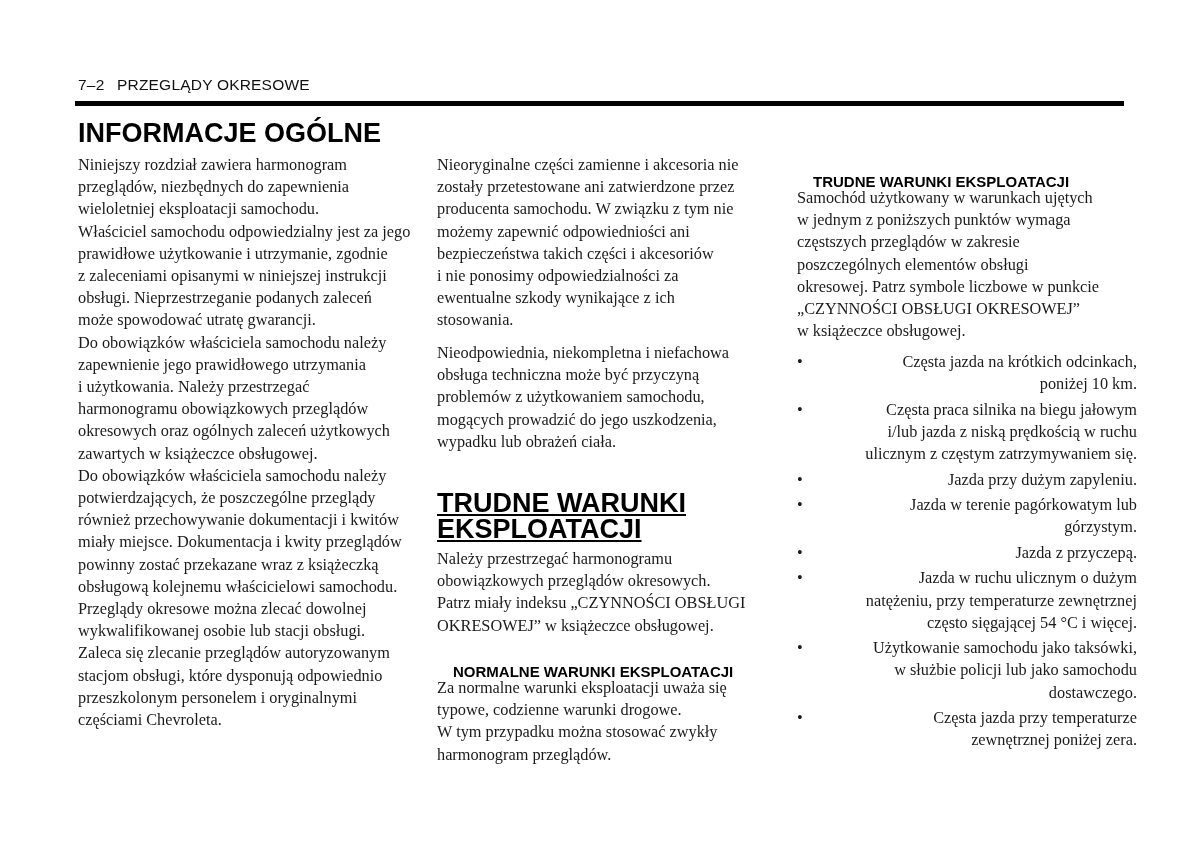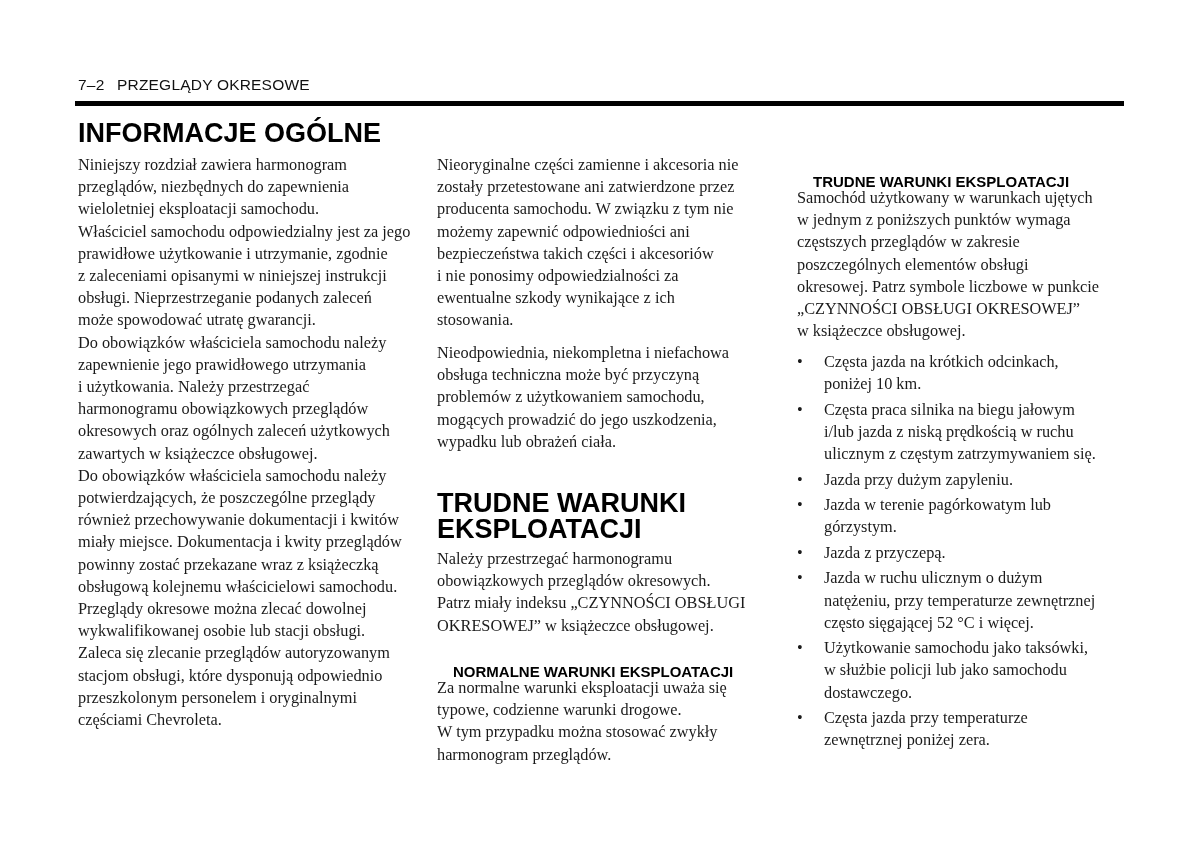--- a/index.html
+++ b/index.html
@@ -29,21 +29,21 @@
     position: absolute; font-family: "Liberation Sans", sans-serif; font-weight: bold;
     font-size: 15px; color: #000; margin: 16px; line-height: 18px;
   }
   .para {
     position: absolute; margin: 0; font-size: 16.3px; line-height: 22.2px; color: #1a1a1a;
   }
   .para span.line { display: block; white-space: nowrap; }
   .bullets { position: absolute; margin: 0; padding: 0; list-style: none; font-size: 16.3px; line-height: 22.2px; }
   .bullets li { position: relative; padding-left: 27px; margin-bottom: 3.3px; }
   .bullets li .dot { position: absolute; left: 0; top: 0; }
-  .bullets li span.line { display: block; white-space: nowrap; }
+  .bullets li span.line { display: block; white-space: nowrap; text-align: right; }
 </style>
 </head>
 <body>
 
 <div class="running-head">
   <span class="num">7–2</span>
   <span>PRZEGLĄDY OKRESOWE</span>
 </div>
 <div class="rule"></div>
 
@@ -90,21 +90,21 @@
       <span class="line">ewentualne szkody wynikające z ich</span>
       <span class="line">stosowania.</span>
     </p>
   <p class="para" style="top:342px;">
       <span class="line">Nieodpowiednia, niekompletna i niefachowa</span>
       <span class="line">obsługa techniczna może być przyczyną</span>
       <span class="line">problemów z użytkowaniem samochodu,</span>
       <span class="line">mogących prowadzić do jego uszkodzenia,</span>
       <span class="line">wypadku lub obrażeń ciała.</span>
     </p>
-  <h2 class="h-main" style="top:490px;">
+  <h2 class="h-main" style="top:490px;text-decoration:underline;">
     <span style="display:block">TRUDNE WARUNKI</span>
     <span style="display:block">EKSPLOATACJI</span>
   </h2>
   <p class="para" style="top:548px;">
       <span class="line">Należy przestrzegać harmonogramu</span>
       <span class="line">obowiązkowych przeglądów okresowych.</span>
       <span class="line">Patrz miały indeksu „CZYNNOŚCI OBSŁUGI</span>
       <span class="line">OKRESOWEJ” w książeczce obsługowej.</span>
     </p>
   <h3 class="h-sub" style="top:647px;">NORMALNE WARUNKI EKSPLOATACJI</h3>
@@ -149,21 +149,21 @@
         <span class="line">górzystym.</span>
       </li>
       <li>
         <span class="dot">•</span>
         <span class="line">Jazda z przyczepą.</span>
       </li>
       <li>
         <span class="dot">•</span>
         <span class="line">Jazda w ruchu ulicznym o dużym</span>
         <span class="line">natężeniu, przy temperaturze zewnętrznej</span>
-        <span class="line">często sięgającej 52 °C i więcej.</span>
+        <span class="line">często sięgającej 54 °C i więcej.</span>
       </li>
       <li>
         <span class="dot">•</span>
         <span class="line">Użytkowanie samochodu jako taksówki,</span>
         <span class="line">w służbie policji lub jako samochodu</span>
         <span class="line">dostawczego.</span>
       </li>
       <li>
         <span class="dot">•</span>
         <span class="line">Częsta jazda przy temperaturze</span>

